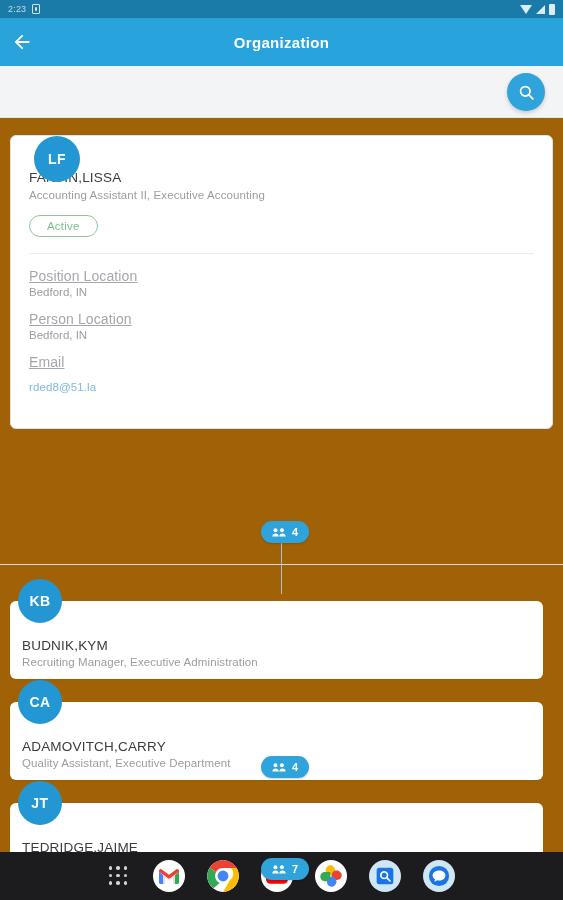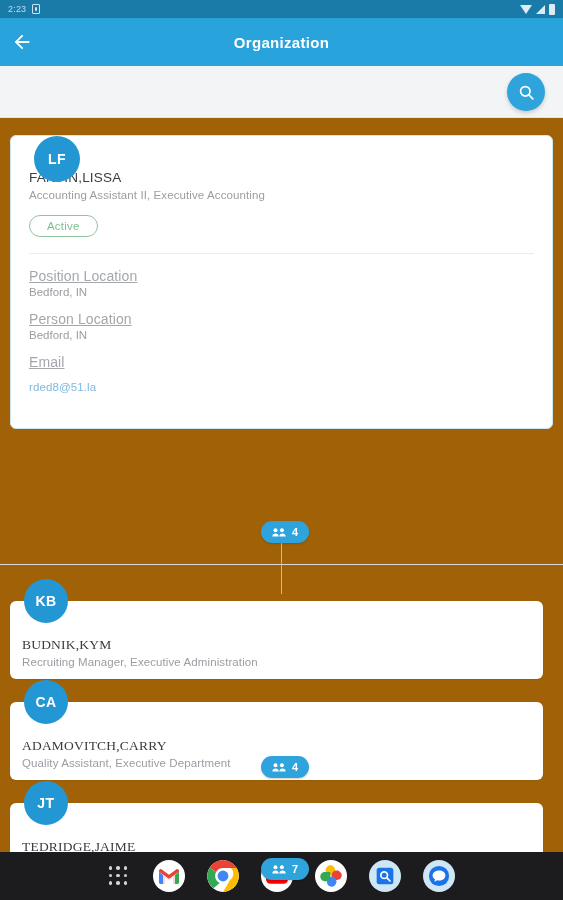--- a/index.html
+++ b/index.html
@@ -114,23 +114,23 @@
   .divider-full {
     position: absolute; left: 0; right: 0; height: 1px; background: #d7d9dd;
   }
 
   
   .child-card {
     position: absolute; left: 10px; width: 533px; height: 78px;
     background: #ffffff; border-radius: 6px;
     box-shadow: 0 1px 2px rgba(0,0,0,.07);
   }
-  .child-card .avatar { width: 44px; height: 44px; left: 14px; top: -22px; }
+  .child-card .avatar { width: 44px; height: 44px; left: 8px; top: -22px; }
   .child-text { position: absolute; left: 12px; bottom: 11px; }
-  .child-text .person-name { margin-bottom: 3px; font-family: Liberation Serif, serif; }
+  .child-text .person-name { margin-bottom: 3px; }
 
   
   .taskbar {
     position: absolute; left: 0; bottom: 0; width: 563px; height: 48px;
     background: #1c1c1e; display: flex; align-items: center;
     justify-content: center; gap: 22px;
   }
   .app-drawer {
     width: 20px; height: 20px;
     display: grid; grid-template-columns: repeat(3,1fr); grid-template-rows: repeat(3,1fr);

